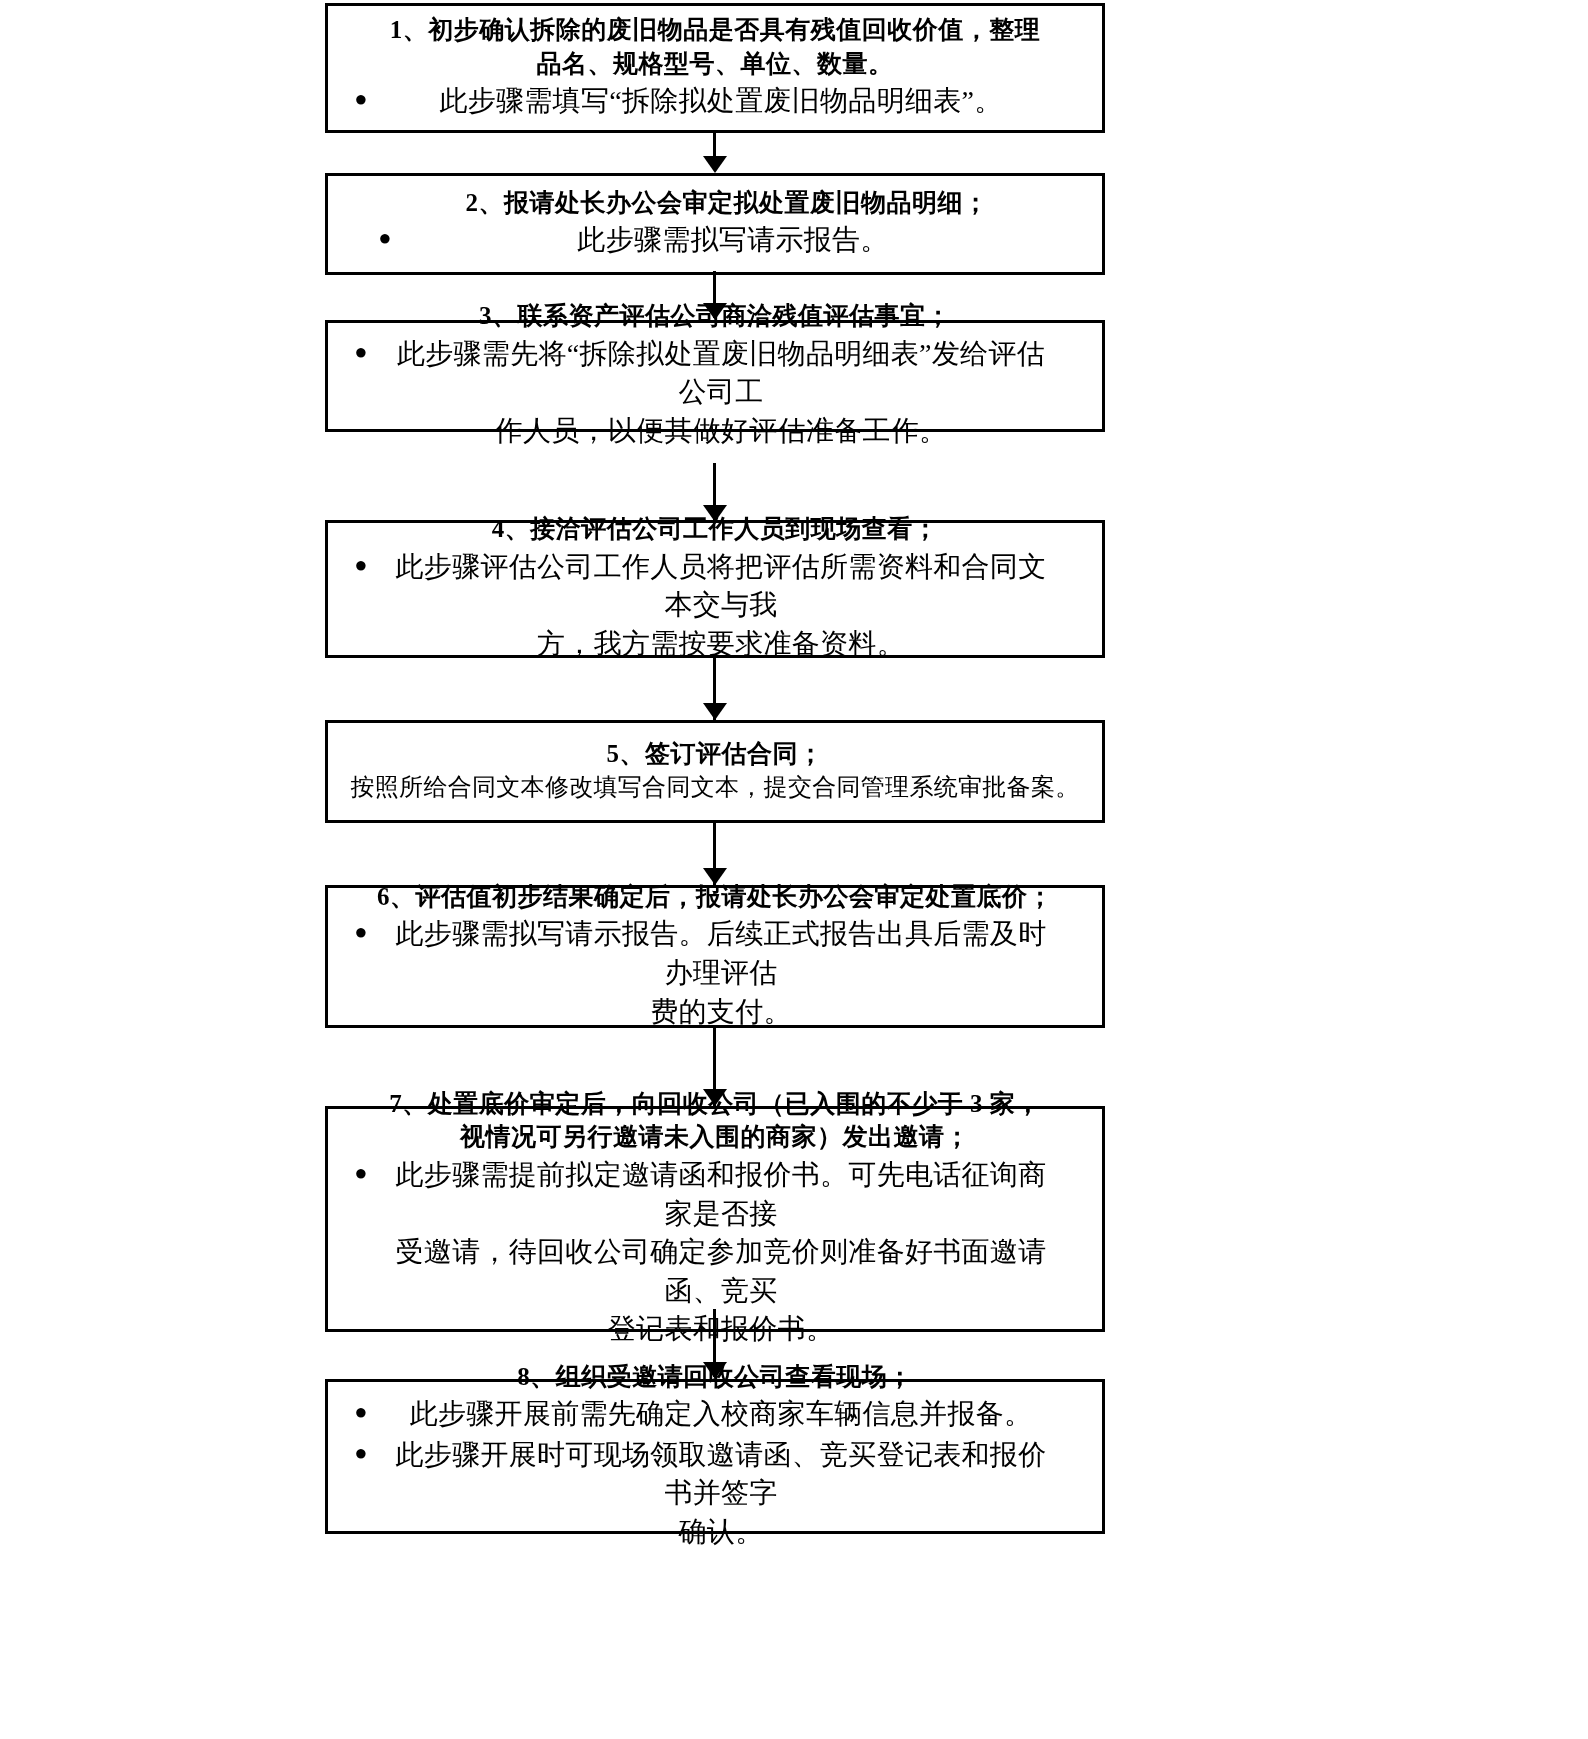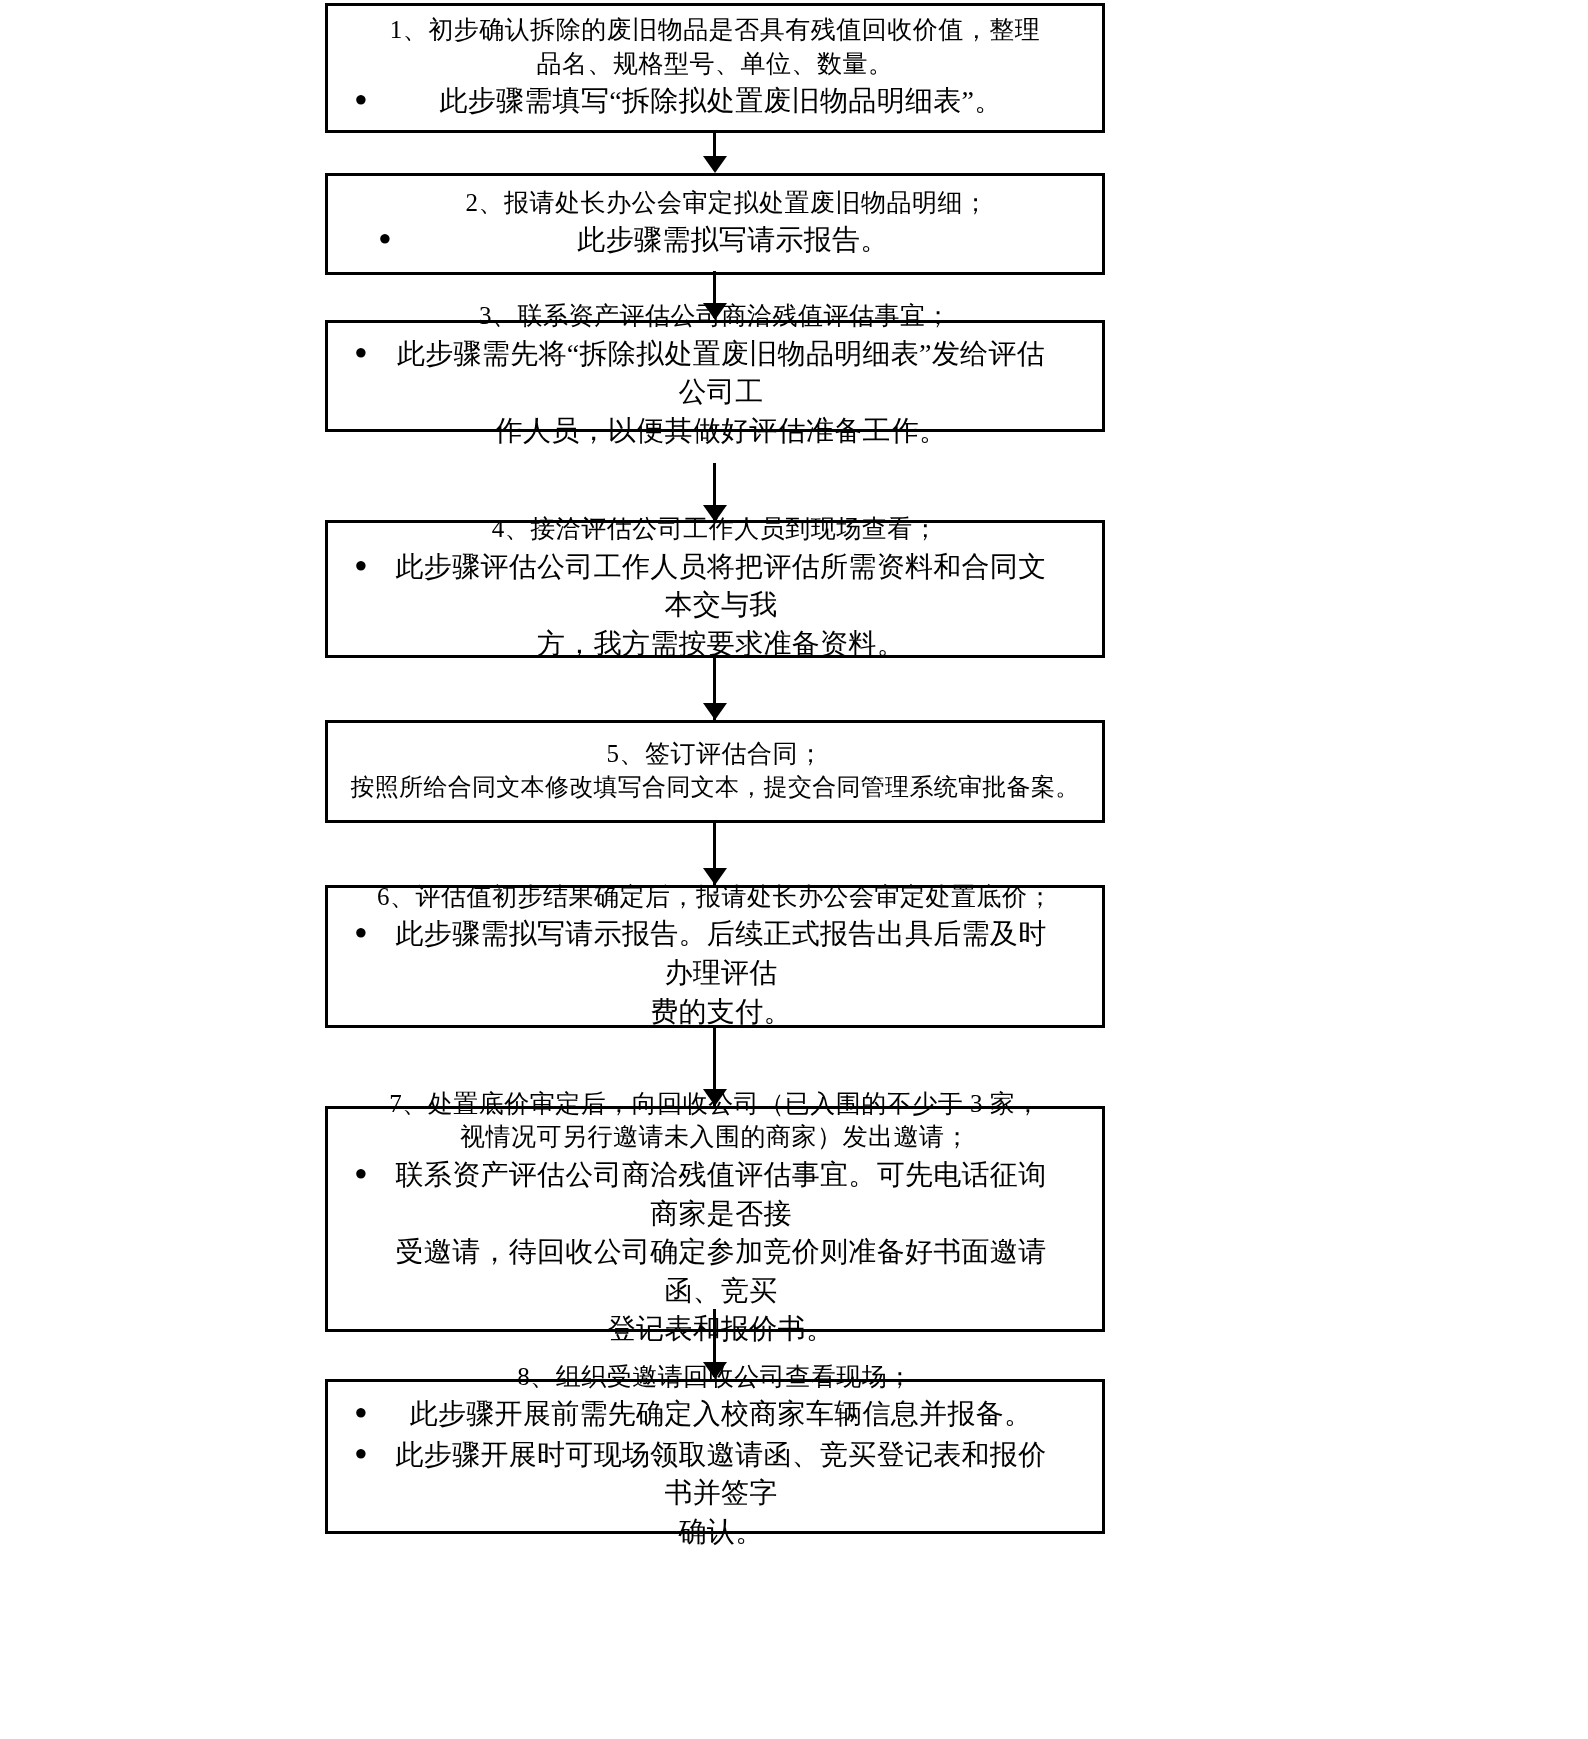--- a/index.html
+++ b/index.html
@@ -26,21 +26,21 @@
     box-sizing: border-box;
     border: 3px solid #000000;
     background: #ffffff;
     padding: 6px 10px 8px 10px;
     display: flex;
     flex-direction: column;
     justify-content: center;
   }
   .step-title {
     text-align: center;
-    font-weight: normal;
+    font-weight: bold;
     font-size: 25px;
     line-height: 1.34;
     letter-spacing: 0.5px;
     white-space: pre-line;
   }
   .bullet-row {
     display: flex;
     align-items: flex-start;
     margin-top: 2px;
   }
@@ -148,21 +148,21 @@
     </div>
   </div>
   <div class="connector" style="top:1028px; height:78px;"></div>
   <div class="arrow-head" style="top:1089px;"></div>
 
   <div class="step-box" style="top:1106px; height:226px;">
     <div class="step-title">7、处置底价审定后，向回收公司（已入围的不少于 3 家，
 视情况可另行邀请未入围的商家）发出邀请；</div>
     <div class="bullet-row">
       <span class="bullet-dot">●</span>
-      <span class="bullet-text">联系资产评估公司商洽残值评估事宜。可先电话征询商家是否接
+      <span class="bullet-text">此步骤需提前拟定邀请函和报价书。可先电话征询商家是否接
 受邀请，待回收公司确定参加竞价则准备好书面邀请函、竞买
 登记表和报价书。</span>
     </div>
   </div>
   <div class="connector" style="top:1309px; height:68px;"></div>
   <div class="arrow-head" style="top:1362px;"></div>
 
   <div class="step-box" style="top:1379px; height:155px;">
     <div class="step-title">8、组织受邀请回收公司查看现场；</div>
     <div class="bullet-row">

